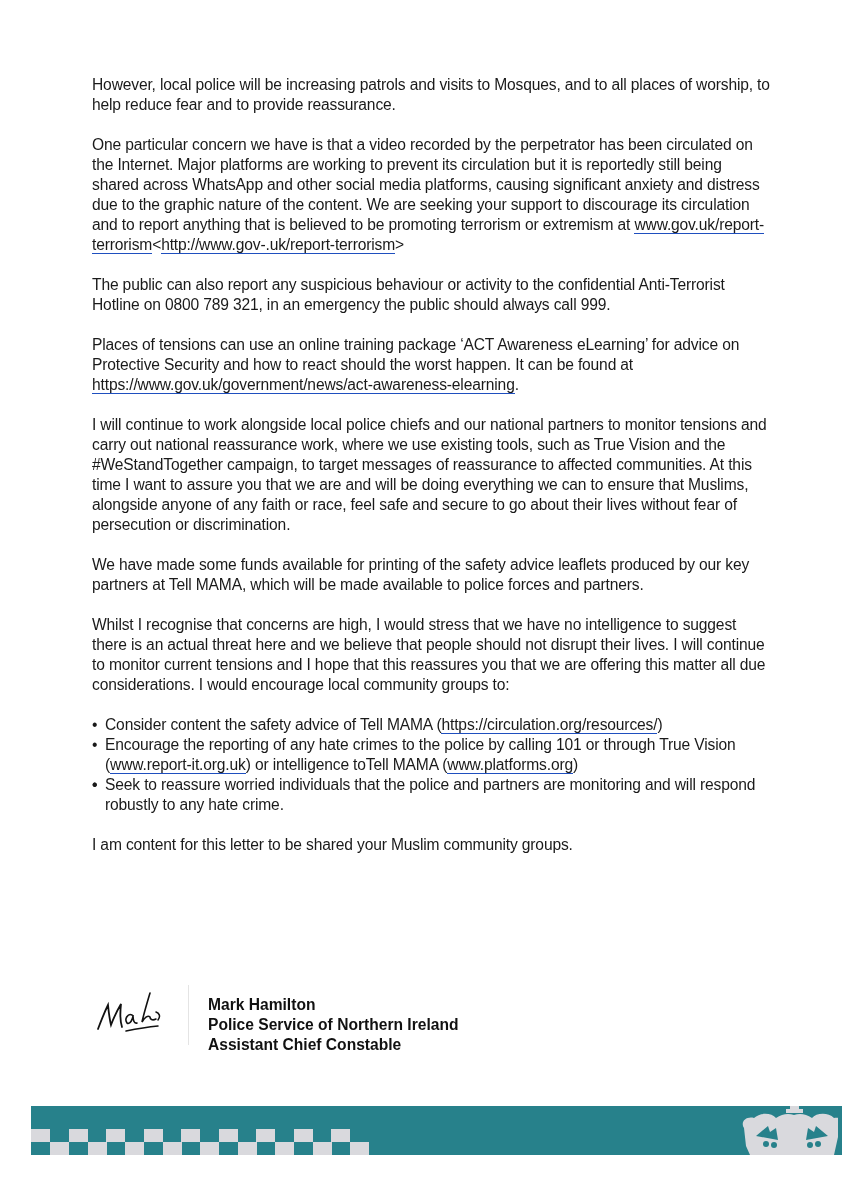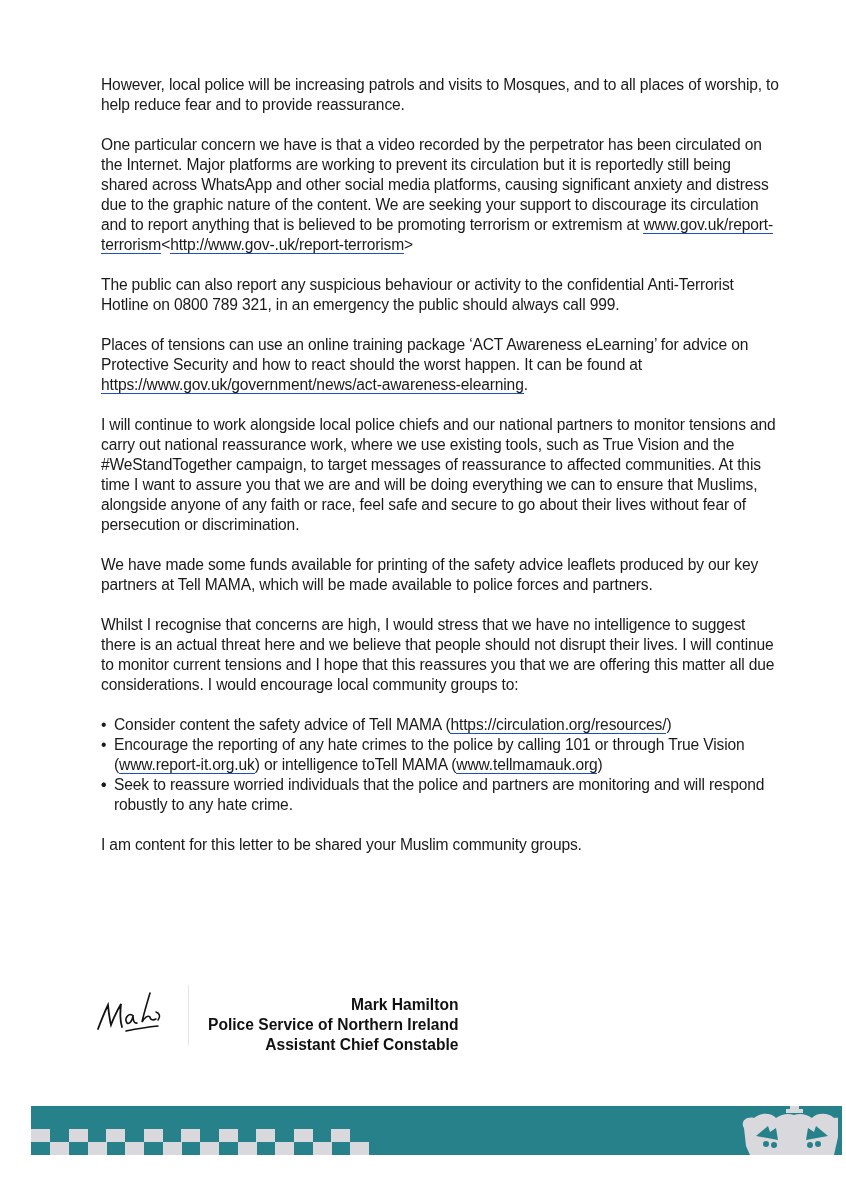--- a/index.html
+++ b/index.html
@@ -1,50 +1,50 @@
 <!DOCTYPE html>
 <html><head>
 <meta charset="utf-8">
 <style>
   html, body { margin: 0; padding: 0; background: #ffffff; }
   body { width: 846px; height: 1199px; position: relative; overflow: hidden;
          font-family: "Liberation Sans", sans-serif; color: #1a1a1a; }
   .page { position: absolute; left: 0; top: 0; width: 846px; height: 1199px; }
-  .body-text { position: absolute; left: 101px; top: 75px; width: 680px;
+  .body-text { position: absolute; left: 92px; top: 75px; width: 680px;
                font-size: 15.6px; line-height: 20px; letter-spacing: -0.15px; }
   .para { margin: 0 0 20px 0; }
   a.lnk { color: #1a1a1a; text-decoration: none; border-bottom: 1px solid #1f4fbf; }
   ul.bullets { list-style: none; margin: 0 0 20px 0; padding: 0; }
   ul.bullets li { position: relative; padding-left: 13px; }
   ul.bullets li .dot { position: absolute; left: 0; top: 0; }
   .sig-block { position: absolute; left: 92px; top: 985px; width: 500px; height: 70px; }
   .sig-img { position: absolute; left: 0; top: 0; width: 80px; height: 60px; }
   .sig-divider { position: absolute; left: 96px; top: 0; width: 1px; height: 60px; background: #e4e4e4; }
-  .sig-text { position: absolute; left: 116px; top: 10px; font-weight: bold; font-size: 15.6px; line-height: 20px; color: #111; text-align: right; }
+  .sig-text { position: absolute; left: 116px; top: 10px; font-weight: bold; font-size: 15.6px; line-height: 20px; color: #111; }
   .footer-band { position: absolute; left: 31px; top: 1106px; width: 811px; height: 49px; background: #27818b; overflow: hidden; }
   .chk { position: absolute; width: 19px; height: 13px; background: #d9d9dd; }
   .crown { position: absolute; right: 0; top: 0; width: 110px; height: 49px; }
 </style>
 </head>
 <body>
 
 <div class="page">
   <div class="body-text">
     <div id="paras">
         <p class="para"><span>However, local police will be increasing patrols and visits to Mosques, and to all places of worship, to help reduce fear and to provide reassurance.</span></p>
         <p class="para"><span>One particular concern we have is that a video recorded by the perpetrator has been circulated on the Internet. Major platforms are working to prevent its circulation but it is reportedly still being shared across WhatsApp and other social media platforms, causing significant anxiety and distress due to the graphic nature of the content. We are seeking your support to discourage its circulation and to report anything that is believed to be promoting terrorism or extremism at </span><a class="lnk">www.gov.uk/report-terrorism</a><span>&lt;</span><a class="lnk">http://www.gov-.uk/report-terrorism</a><span>&gt;</span></p>
         <p class="para"><span>The public can also report any suspicious behaviour or activity to the confidential Anti-Terrorist Hotline on 0800 789 321, in an emergency the public should always call 999.</span></p>
         <p class="para"><span>Places of tensions can use an online training package ‘ACT Awareness eLearning’ for advice on Protective Security and how to react should the worst happen. It can be found at </span><a class="lnk">https://www.gov.uk/government/news/act-awareness-elearning</a><span>.</span></p>
         <p class="para"><span>I will continue to work alongside local police chiefs and our national partners to monitor tensions and carry out national reassurance work, where we use existing tools, such as True Vision and the #WeStandTogether campaign, to target messages of reassurance to affected communities. At this time I want to assure you that we are and will be doing everything we can to ensure that Muslims, alongside anyone of any faith or race, feel safe and secure to go about their lives without fear of persecution or discrimination.</span></p>
         <p class="para"><span>We have made some funds available for printing of the safety advice leaflets produced by our key partners at Tell MAMA, which will be made available to police forces and partners.</span></p>
         <p class="para"><span>Whilst I recognise that concerns are high, I would stress that we have no intelligence to suggest there is an actual threat here and we believe that people should not disrupt their lives. I will continue to monitor current tensions and I hope that this reassures you that we are offering this matter all due considerations. I would encourage local community groups to:</span></p>
       </div>
     <ul class="bullets" id="bullets">
         <li><span class="dot">•</span><span>Consider content the safety advice of Tell MAMA  (</span><a class="lnk">https://circulation.org/resources/</a><span>)</span></li>
-        <li><span class="dot">•</span><span>Encourage the reporting of any hate crimes to the police by calling 101 or through True Vision (</span><a class="lnk">www.report-it.org.uk</a><span>) or intelligence toTell MAMA (</span><a class="lnk">www.tellmamauk.org</a><span>)</span></li>
+        <li><span class="dot">•</span><span>Encourage the reporting of any hate crimes to the police by calling 101 or through True Vision (</span><a class="lnk">www.report-it.org.uk</a><span>) or intelligence toTell MAMA (</span><a class="lnk">www.platforms.org</a><span>)</span></li>
         <li><span class="dot">•</span></li>
         <li><span class="dot">•</span><span>Seek to reassure worried individuals that the police and partners are monitoring and will respond robustly to any hate crime.</span></li>
       </ul>
     <p class="para">I am content for this letter to be shared your Muslim community groups.</p>
   </div>
 
   <div class="sig-block">
     <svg class="sig-img" viewBox="0 0 80 60">
       <path d="M6 44 C9 36 13 26 16 20 C17 30 18 36 19 40 C22 32 26 24 29 19 C28 28 28 36 30 42" fill="none" stroke="#111" stroke-width="1.8" stroke-linecap="round"></path>
       <path d="M40 30 C36 28 32 34 35 38 C38 40 41 34 41 30 C41 35 42 39 45 38" fill="none" stroke="#111" stroke-width="1.6" stroke-linecap="round"></path>

